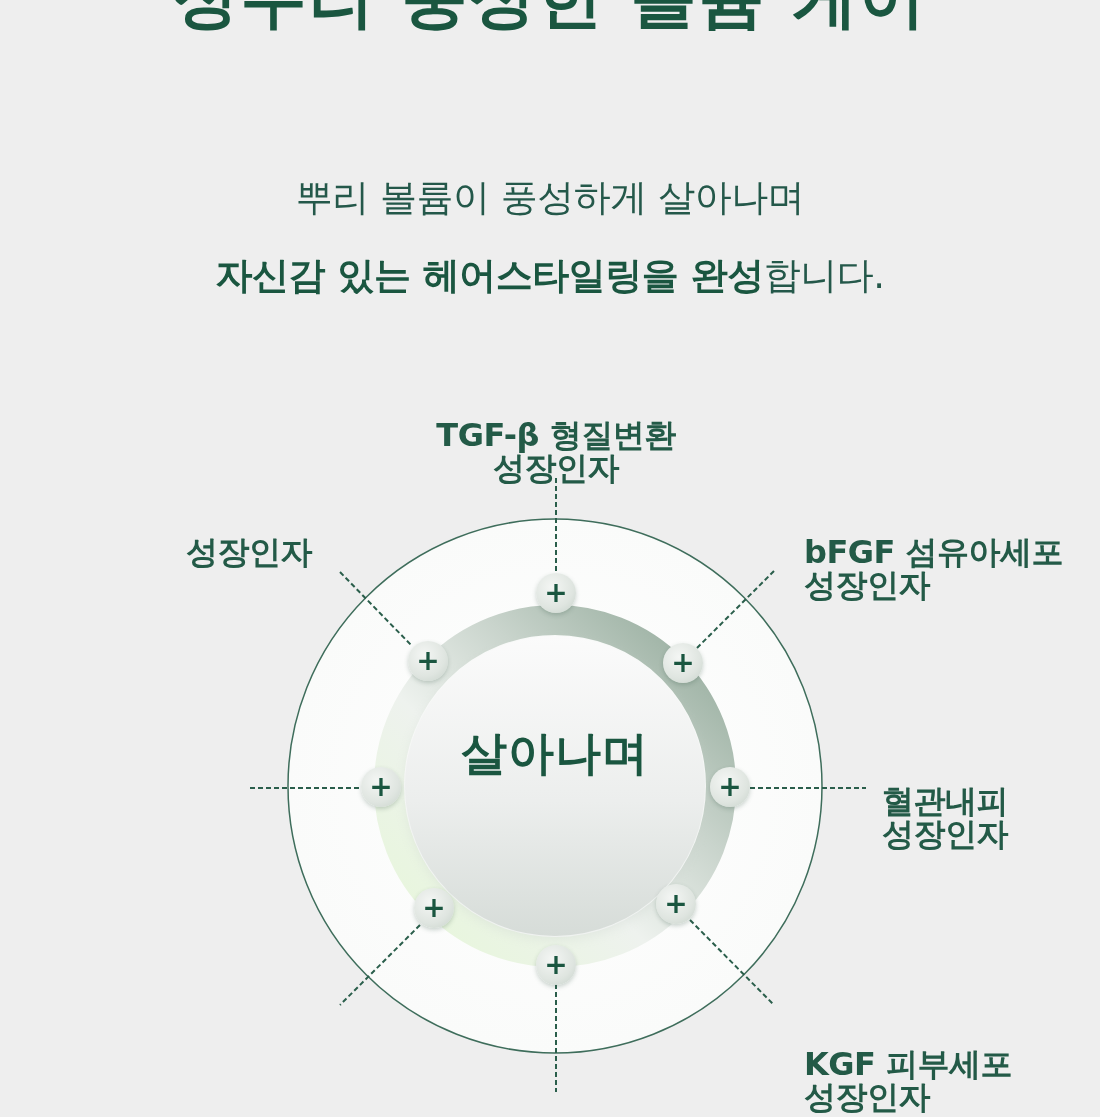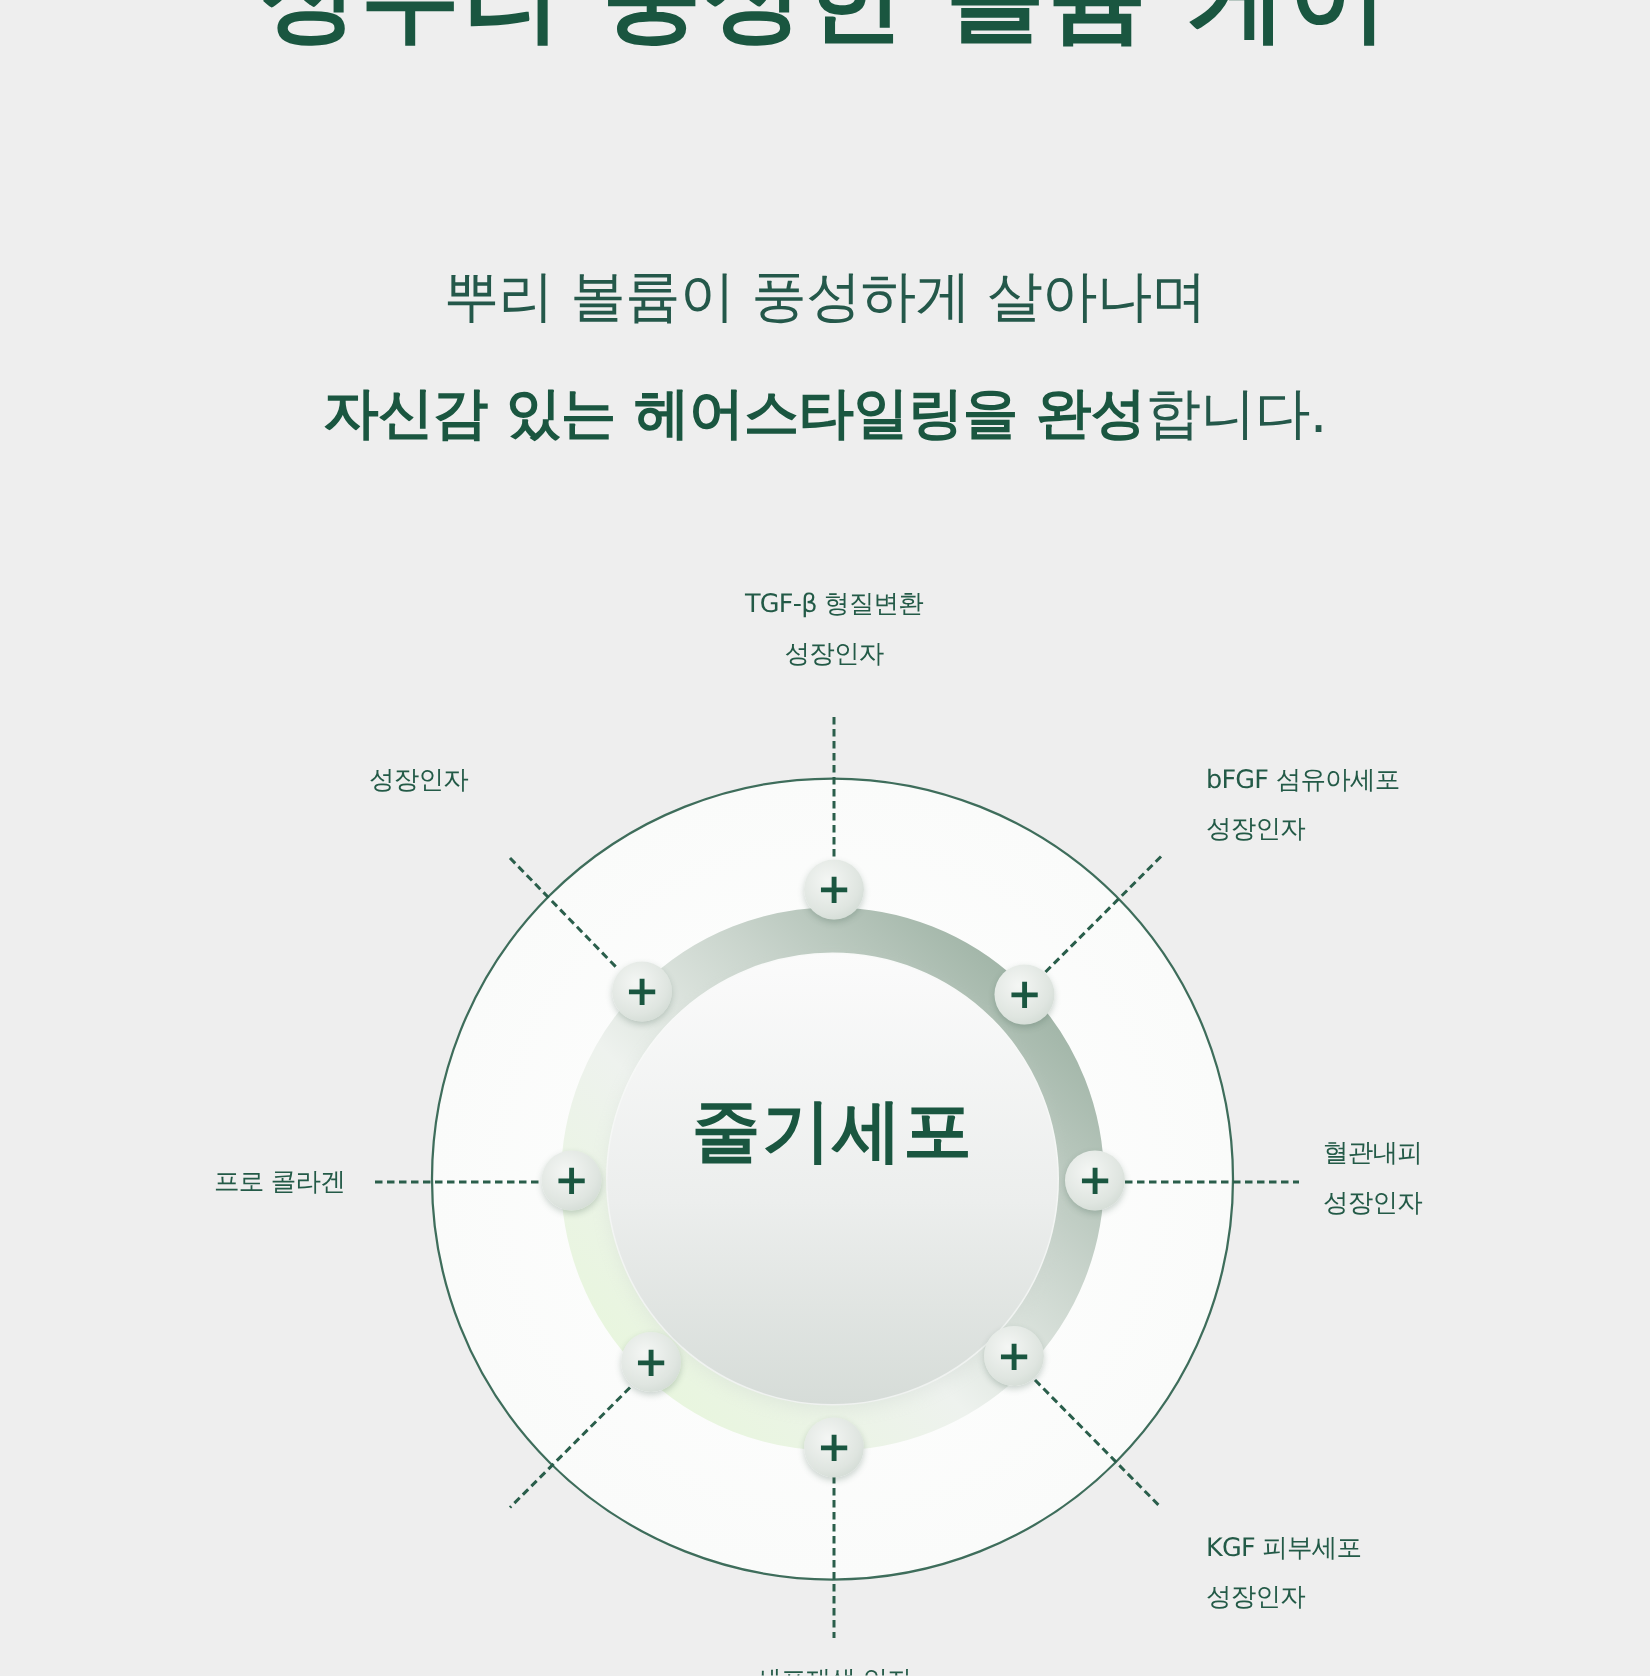--- a/index.html
+++ b/index.html
@@ -28,25 +28,26 @@
     }
     .sub.l1 { top: 98px; }
     .sub.l2 { top: 176px; }
     .sub.l3 { top: 254px; }
     .sub .strong { font-weight: 700; color: #1a5640; }
 
     svg.diagram { position: absolute; left: 0; top: 0; }
 
     .label {
       position: absolute;
-      font-size: 17px; line-height: 33px;
-      font-weight: 400;
+      font-size: 32px; line-height: 33px;
+      font-weight: 700;
       color: #235a47;
       white-space: nowrap;
       letter-spacing: -0.5px;
+      margin-top: 32px;
     }
     .label span { display: block; }
     .label.right { text-align: right; }
     .label.center { text-align: center; }
     .label.left { text-align: left; }
 
     .center-text {
       position: absolute;
       left: 405px; width: 300px;
       top: 722px;
@@ -124,21 +125,21 @@
   <div class="node-plus" style="left:556px;top:593px;">+</div>
   <div class="node-plus" style="left:683px;top:663px;">+</div>
   <div class="node-plus" style="left:730px;top:787px;">+</div>
   <div class="node-plus" style="left:676px;top:904px;">+</div>
   <div class="node-plus" style="left:556px;top:965px;">+</div>
   <div class="node-plus" style="left:434px;top:908px;">+</div>
   <div class="node-plus" style="left:381px;top:787px;">+</div>
   <div class="node-plus" style="left:428px;top:661px;">+</div>
 
   <div class="center-text">
-    <span>줄기세포</span>
+    <span>살아나며</span>
   </div>
 
   <div class="label center" style="left:436px;width:240px;top:387px;">
     <span>TGF-β 형질변환</span>
     <span>성장인자</span>
   </div>
 
   <div class="label left" style="left:804px;top:504px;">
     <span>bFGF 섬유아세포</span>
     <span>성장인자</span>
@@ -152,21 +153,18 @@
   <div class="label left" style="left:804px;top:1016px;">
     <span>KGF 피부세포</span>
     <span>성장인자</span>
   </div>
 
   <div class="label center" style="left:436px;width:240px;top:1104px;">
     <span>세포재생 인자</span>
   </div>
 
 
-  <div class="label right" style="left:40px;width:190px;top:772px;">
-    <span>프로 콜라겐</span>
-  </div>
 
   <div class="label right" style="left:100px;width:212px;top:504px;">
     <span>성장인자</span>
   </div>
 
 </div>
 
 </body></html>

